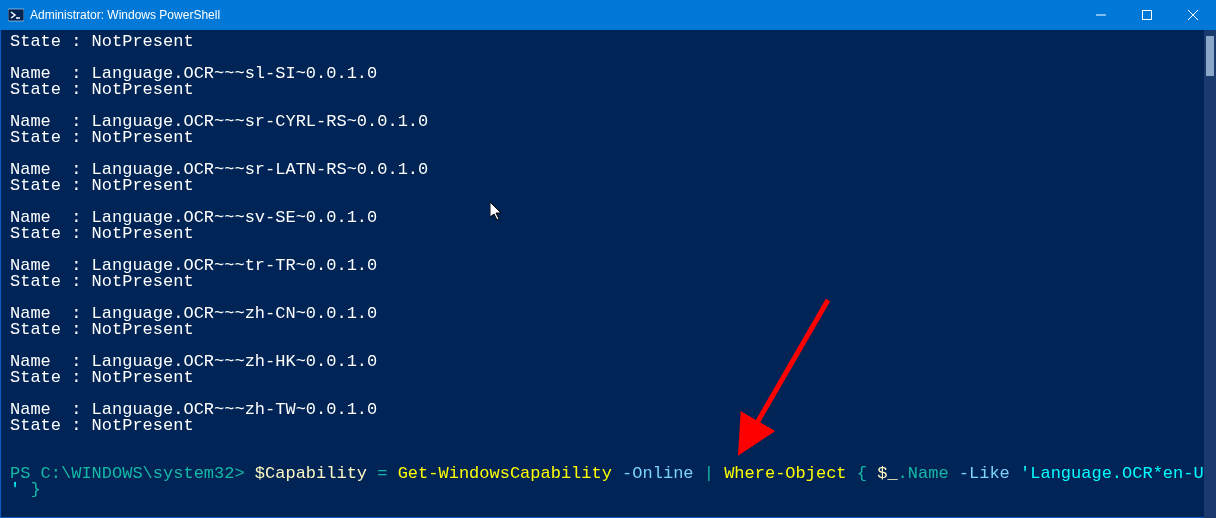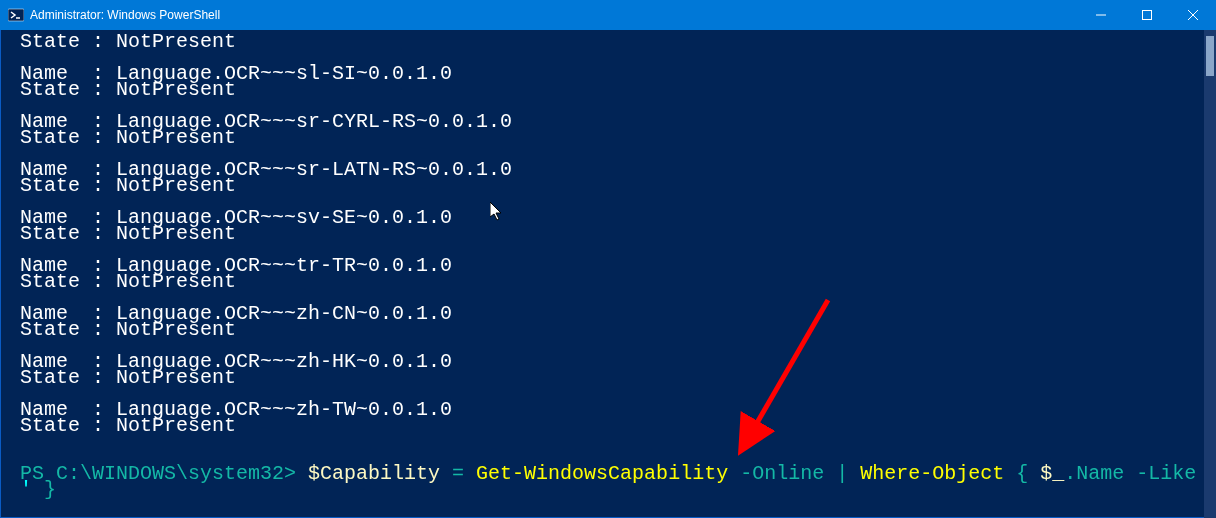--- a/index.html
+++ b/index.html
@@ -2,26 +2,26 @@
 <html><head>
 <meta charset="utf-8">
 <style>
   html,body{margin:0;padding:0;font-family:"Segoe UI",Arial,sans-serif;background:#fff;}
   .window{width:1216px;height:518px;background:#012456;position:relative;overflow:hidden;box-shadow:0 0 0 1px #0a5bc4 inset;}
   .titlebar{height:30px;background:#0078d7;display:flex;align-items:center;color:#fff;font-size:12px;}
   .titlebar .icon{width:16px;height:16px;margin:0 6px 0 8px;display:flex;align-items:center;justify-content:center;}
   .titlebar .title{flex:0 0 auto;}
   .titlebar .spacer{flex:1;}
   .winbtn{width:46px;height:30px;display:flex;align-items:center;justify-content:center;}
-  .terminal{position:absolute;top:30px;left:0;right:12px;bottom:0;padding:4px 0 0 20px;font-family:Consolas,"Courier New",monospace;font-size:20px;line-height:16px;color:#ffffff;white-space:pre;overflow:hidden;}
+  .terminal{position:absolute;top:30px;left:0;right:12px;bottom:0;padding:4px 0 0 10px;font-family:Consolas,"Courier New",monospace;font-size:17px;line-height:16px;color:#ffffff;white-space:pre;overflow:hidden;}
   .scrollbar{position:absolute;top:30px;right:0;width:12px;bottom:0;background:#1a3a6e;}
   .scrollbar .thumb{position:absolute;top:6px;right:2px;left:2px;height:40px;background:#8aa6c9;border-radius:0;}
   .c-white{color:#14b8a6;}
   .c-yellow{color:#FFFF00;}
-  .c-gray{color:#14b8a6;}
+  .c-gray{color:#7dd3fc;}
   .c-green{color:#fef9c3;}
   .c-cyan{color:#00FFFF;}
   .cursor{position:absolute;pointer-events:none;}
   .arrow-annotation{position:absolute;pointer-events:none;}
 </style>
 </head>
 <body>
 
 <div class="window">
 

